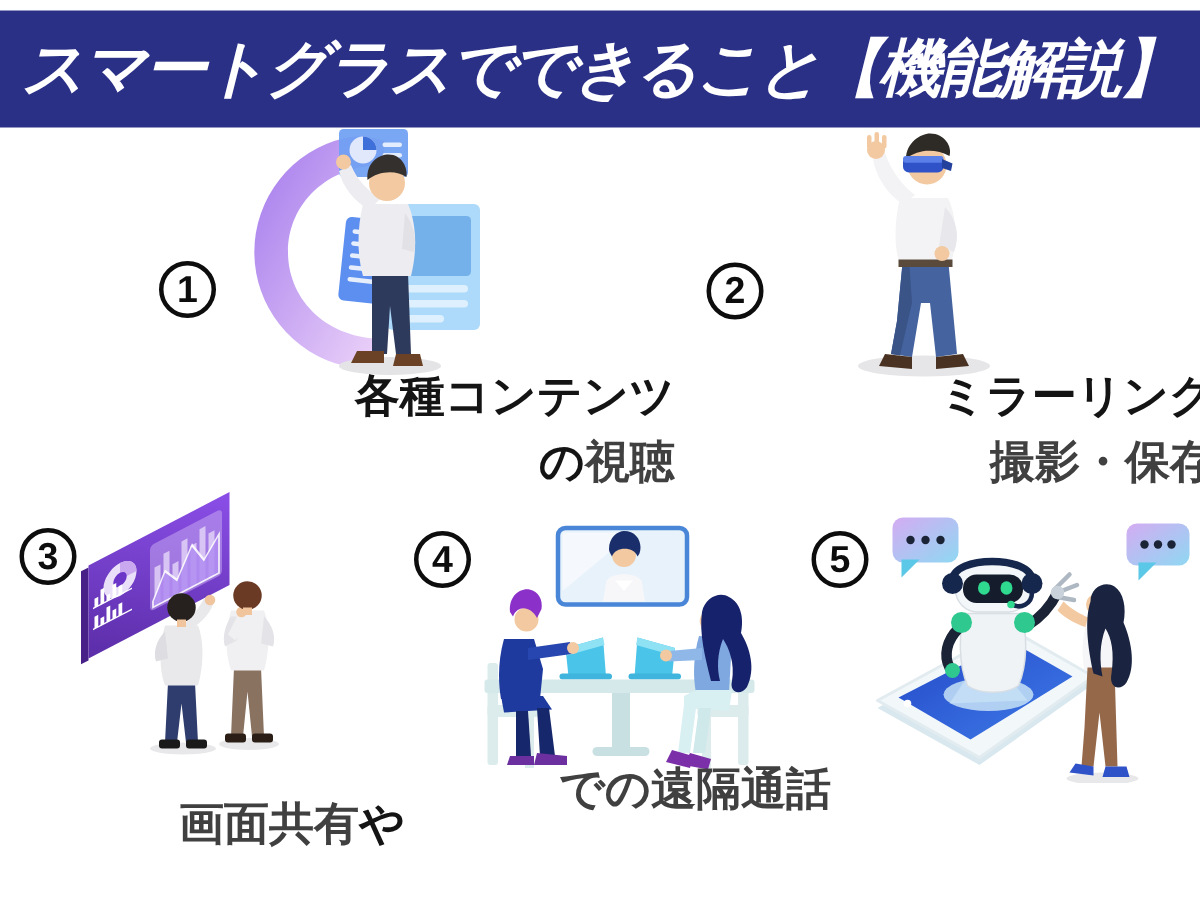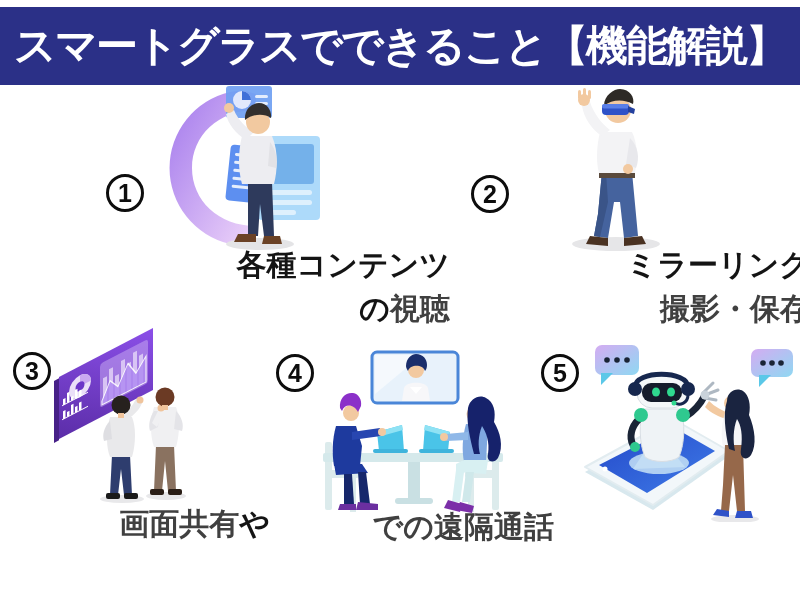--- a/index.html
+++ b/index.html
@@ -5,21 +5,21 @@
   html,body{margin:0;padding:0;background:#fff;}
   .canvas{
     position:relative;width:800px;height:600px;background:#ffffff;overflow:hidden;
     font-family:"Liberation Sans","DejaVu Sans",sans-serif;
   }
   .header{
     position:absolute;left:0;top:7px;width:800px;height:78px;background:#2B3087;
     display:flex;align-items:center;justify-content:center;
   }
   .header-title{
-    color:#ffffff;font-size:42px;font-weight:900;letter-spacing:-2px;white-space:nowrap;
+    color:#ffffff;font-size:42px;font-weight:900;letter-spacing:-2px;white-space:nowrap;font-style:italic;
   }
   .badge{
     position:absolute;width:38px;height:38px;box-sizing:border-box;
     border:3px solid #0d0d0d;border-radius:50%;background:#ffffff;
     display:flex;align-items:center;justify-content:center;
     font-size:25px;font-weight:900;color:#0d0d0d;
   }
   .label{
     position:absolute;text-align:right;font-weight:900;color:#141414;
     font-size:30px;line-height:44px;white-space:nowrap;letter-spacing:0;
@@ -286,21 +286,21 @@
   <div class="label" style="left:50px;top:243px;width:400px;">
     <div><span>各種コンテンツ</span></div>
     <div><span>の</span><span class="accent">視聴</span></div>
   </div>
 
   <div class="label" style="left:410px;top:243px;width:400px;">
     <div><span>ミラーリング</span></div>
     <div><span class="accent">撮影・保存</span></div>
   </div>
 
-  <div class="label" style="left:0px;top:502px;width:270px;">
+  <div class="label" style="left:0px;top:528px;width:270px;">
     <div><span class="accent">画面共有</span><span>や</span></div>
   </div>
 
   <div class="label" style="left:254px;top:505px;width:300px;">
     <div><span class="accent">での遠隔通話</span></div>
   </div>
 
   <div class="label" style="left:585px;top:509px;width:200px;line-height:42px;">
   </div>
 

